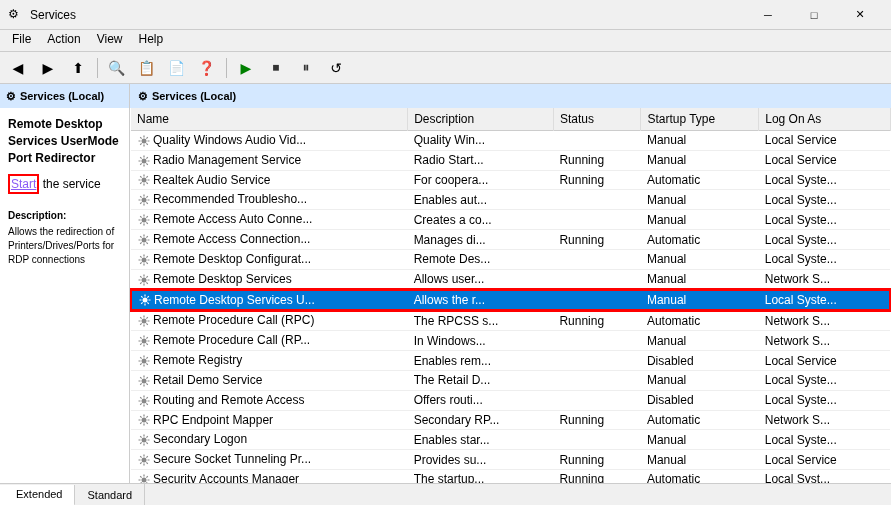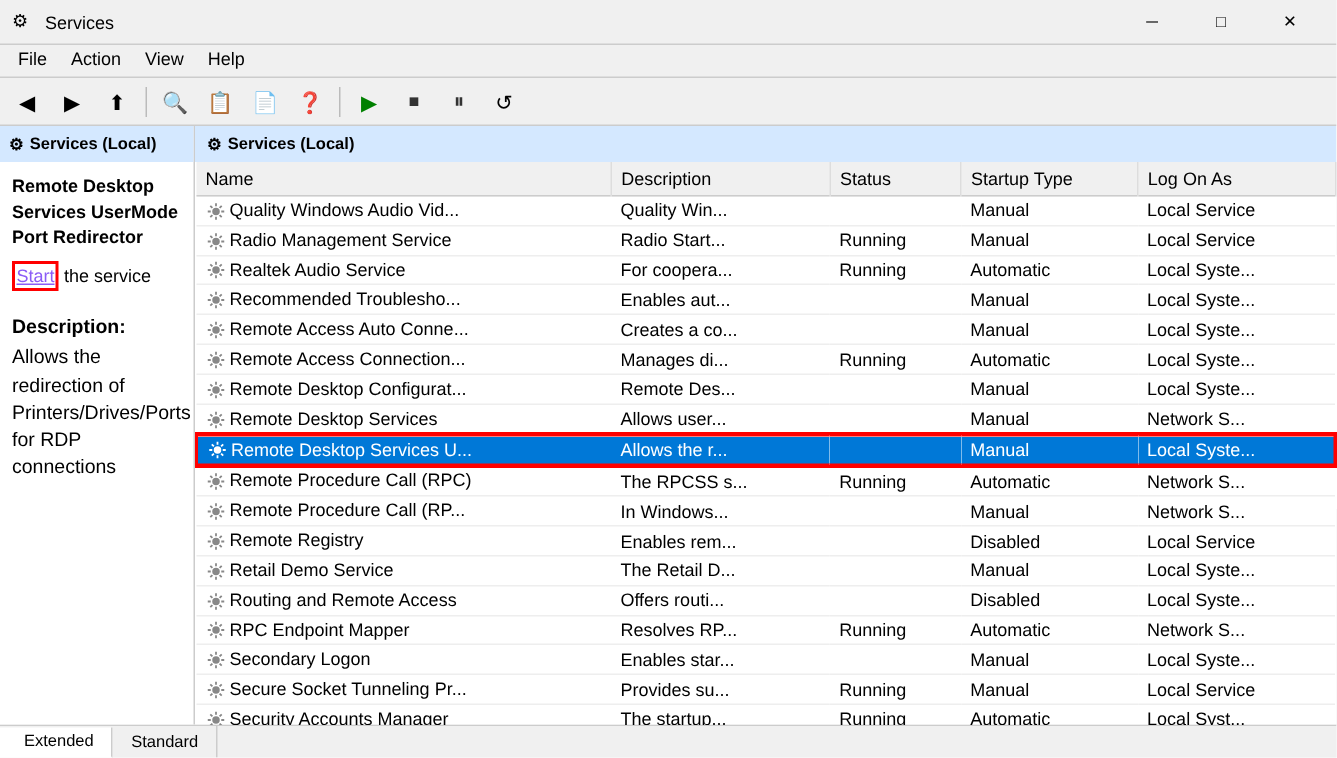--- a/index.html
+++ b/index.html
@@ -101,21 +101,21 @@
       cursor: pointer;
       display: inline;
     }
     .start-text { display: inline; }
     .start-link-box {
       border: 2px solid red;
       display: inline-block;
       padding: 1px;
       margin-bottom: 8px;
     }
-    .service-info { font-size: 13px; margin-top: 8px; }
+    .service-info { font-size: 10px; margin-top: 8px; }
     .desc-label { font-weight: bold; margin-bottom: 4px; }
     .desc-text { line-height: 1.4; }
 
     
     .right-panel {
       flex: 1;
       background: #fff;
       display: flex;
       flex-direction: column;
       overflow: hidden;
@@ -419,21 +419,21 @@
     <td class="col-desc">Offers routi...</td>
     <td class="col-status"></td>
     <td class="col-startup">Disabled</td>
     <td class="col-logon">Local Syste...</td>
   </tr>
             <tr>
     <td class="col-name"><svg width="14" height="14" viewBox="0 0 14 14" style="vertical-align:middle;margin-right:2px;">
     <circle cx="7" cy="7" r="2.5" fill="#888"></circle>
     <path d="M7 1.5v2M7 10.5v2M1.5 7h2M10.5 7h2M3.2 3.2l1.4 1.4M9.4 9.4l1.4 1.4M3.2 10.8l1.4-1.4M9.4 4.6l1.4-1.4" stroke="#888" stroke-width="1.2"></path>
   </svg>RPC Endpoint Mapper</td>
-    <td class="col-desc">Resolves RP...</td>
+    <td class="col-desc">Secondary RP...</td>
     <td class="col-status">Running</td>
     <td class="col-startup">Automatic</td>
     <td class="col-logon">Network S...</td>
   </tr>
             <tr>
     <td class="col-name"><svg width="14" height="14" viewBox="0 0 14 14" style="vertical-align:middle;margin-right:2px;">
     <circle cx="7" cy="7" r="2.5" fill="#888"></circle>
     <path d="M7 1.5v2M7 10.5v2M1.5 7h2M10.5 7h2M3.2 3.2l1.4 1.4M9.4 9.4l1.4 1.4M3.2 10.8l1.4-1.4M9.4 4.6l1.4-1.4" stroke="#888" stroke-width="1.2"></path>
   </svg>Secondary Logon</td>
     <td class="col-desc">Enables star...</td>

